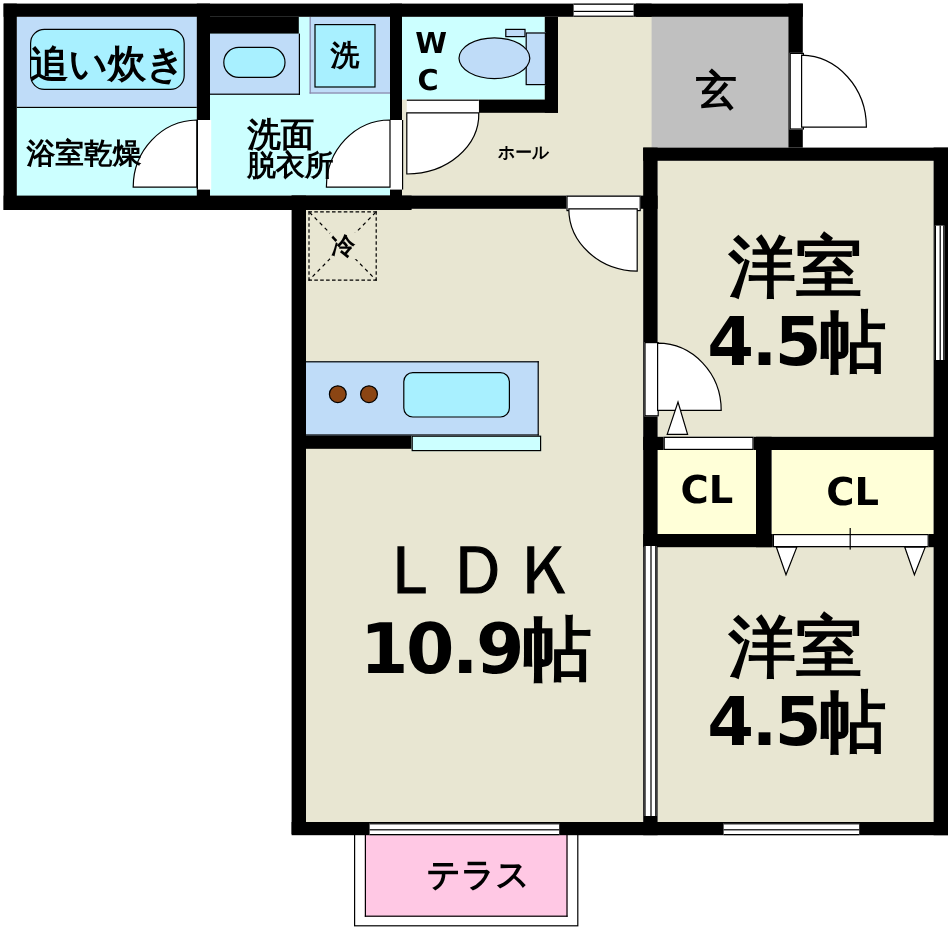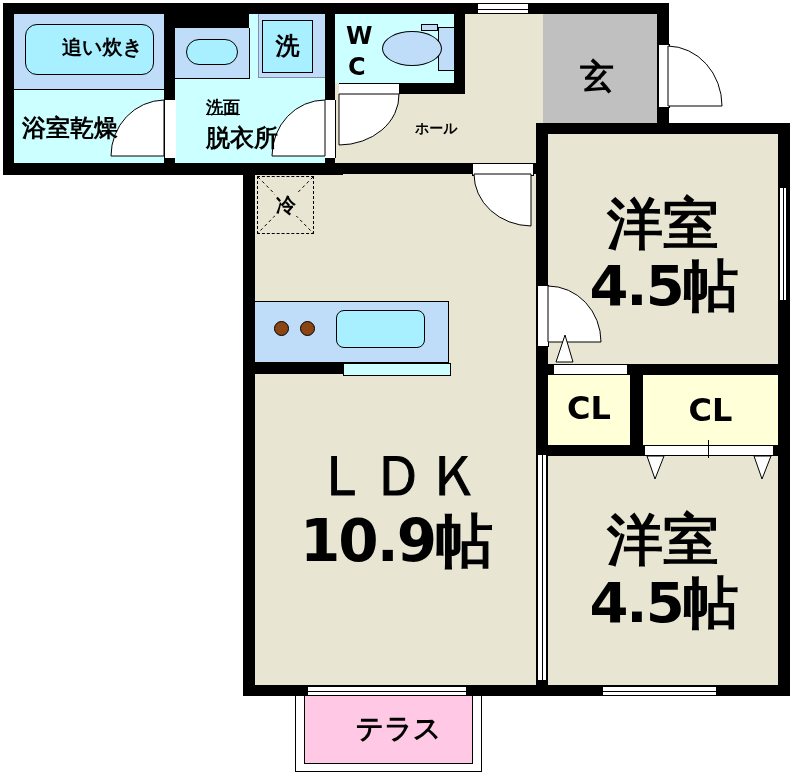--- a/index.html
+++ b/index.html
@@ -132,25 +132,25 @@
   </g>
 
   <g stroke="#000" stroke-width="1" stroke-dasharray="3,3">
     <line x1="258" y1="177" x2="313" y2="233"></line>
     <line x1="313" y1="177" x2="258" y2="233"></line>
   </g>
 </svg>
 
 <div class="abs" style="left:275px;top:194px;width:22px;height:22px;background:#e8e6d2;"></div>
 
-<div class="lbl" style="left:25px;top:37px;width:118px;font-size:20px;text-align:right;">追い炊き</div>
+<div class="lbl" style="left:25px;top:37px;width:118px;font-size:32px;text-align:right;">追い炊き</div>
 <div class="lbl" style="left:14px;top:116px;width:150px;font-size:24px;text-align:left;padding-left:8px;">浴室乾燥</div>
 
 <div class="lbl" style="left:262px;top:34px;width:51px;font-size:24px;">洗</div>
-<div class="lbl" style="left:206px;top:99px;font-size:17px;text-decoration:underline;">洗面</div>
+<div class="lbl" style="left:206px;top:99px;font-size:28px;">洗面</div>
 <div class="lbl" style="left:206px;top:126px;font-size:24px;">脱衣所</div>
 
 <div class="lbl" style="left:346px;top:24px;font-size:24px;">W</div>
 <div class="lbl" style="left:348px;top:55px;font-size:24px;">C</div>
 
 <div class="lbl" style="left:415px;top:121px;font-size:14px;">ホール</div>
 
 <div class="lbl" style="left:580px;top:59px;font-size:34px;">玄</div>
 
 <div class="lbl" style="left:275px;top:195px;width:22px;font-size:20px;">冷</div>

